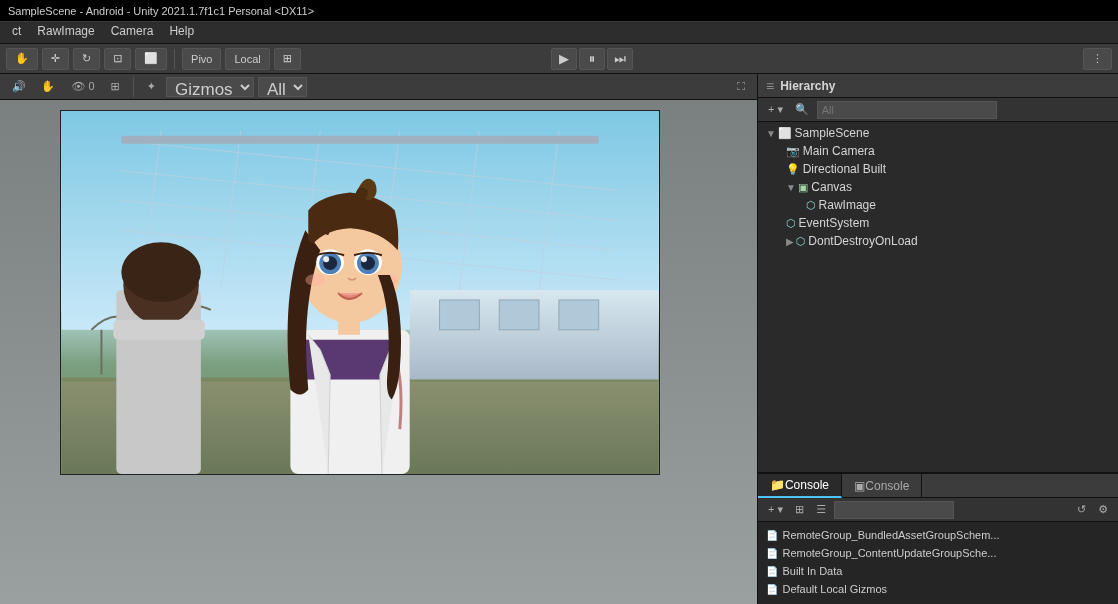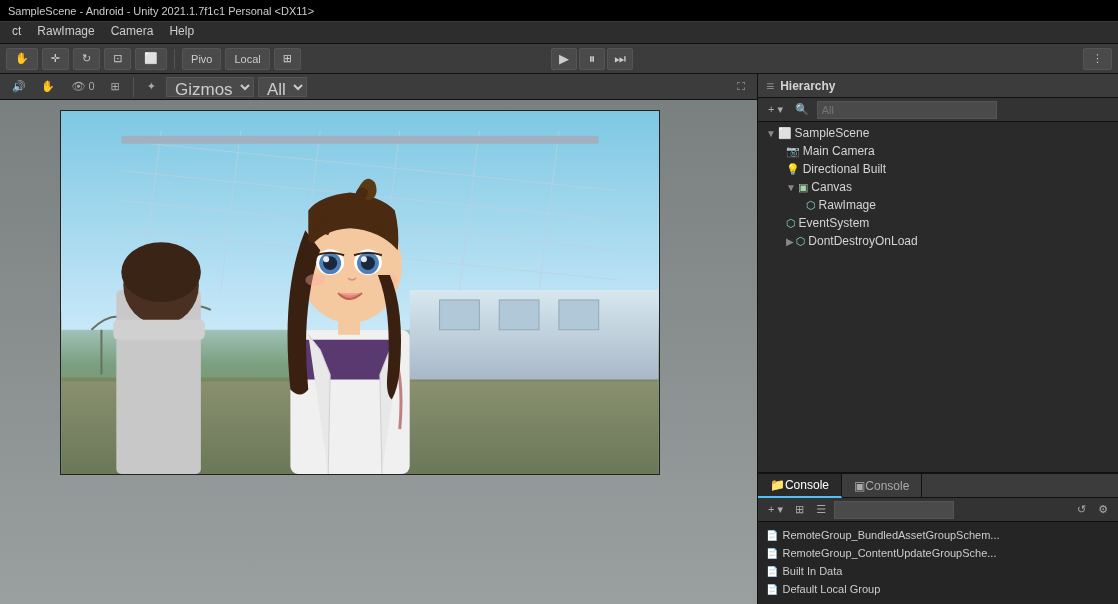--- a/index.html
+++ b/index.html
@@ -582,19 +582,19 @@
         <div class="bottom-list-item">
           <span class="item-icon">📄</span>
           <span>RemoteGroup_ContentUpdateGroupSche...</span>
         </div>
         <div class="bottom-list-item">
           <span class="item-icon">📄</span>
           <span>Built In Data</span>
         </div>
         <div class="bottom-list-item">
           <span class="item-icon">📄</span>
-          <span>Default Local Group</span>
+          <span>Default Local Gizmos</span>
         </div>
       </div>
     </div>
   </div>
 
 </div>
 
 </body></html>

